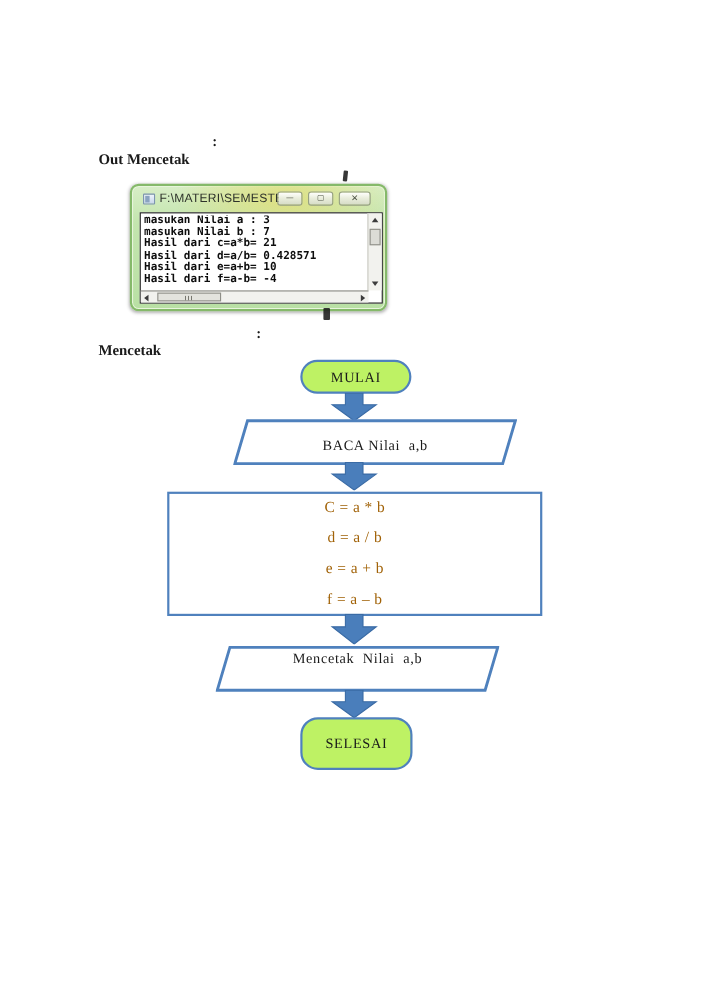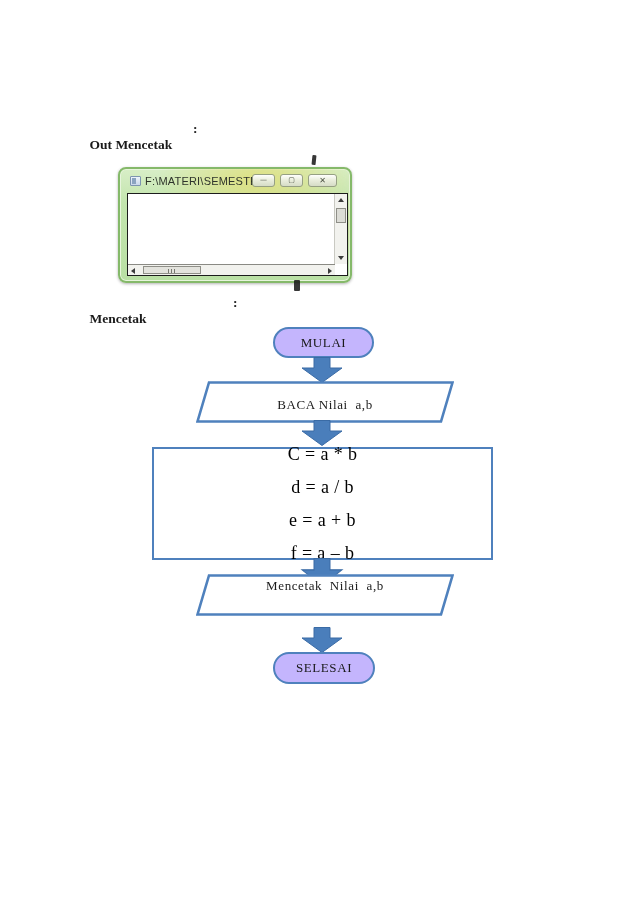--- a/index.html
+++ b/index.html
@@ -71,34 +71,34 @@
 
   
   .artifact { position:absolute; background:#1b1b1b; border-radius:1px; opacity:.88; }
   #artifact-top { left:312px; top:155px; width:4px; height:10px; transform:rotate(6deg); }
   #artifact-bottom { left:294px; top:280px; width:6px; height:11px; }
 
   
   .fc-label { position:absolute; inset:0; display:flex; align-items:center; justify-content:center;
     font-size:13px; color:#1a1a1a; white-space:pre; letter-spacing:.6px; }
   .terminator {
-    position:absolute; background:#c4b5fd; border:2px solid #4f81bd; border-radius:16px;
+    position:absolute; background:#bef264; border:2px solid #4f81bd; border-radius:16px;
   }
   #fc-start { left:273px; top:327px; width:101px; height:31px; }
-  #fc-end   { left:273px; top:652px; width:102px; height:32px; }
+  #fc-end   { left:273px; top:652px; width:102px; height:48px; }
   .para-box { position:absolute; }
-  #fc-input  { left:196px; top:381px; width:258px; height:48px; }
-  #fc-output { left:196px; top:574px; width:258px; height:24px; }
+  #fc-input  { left:212px; top:381px; width:258px; height:48px; }
+  #fc-output { left:196px; top:587px; width:258px; height:24px; }
   .para-box svg { position:absolute; inset:0; }
   .process-box {
     position:absolute; left:152px; top:447px; width:341px; height:113px;
     background:#ffffff; border:2px solid #4f81bd;
     display:flex; flex-direction:column; justify-content:center; align-items:center; gap:12px;
   }
-  .process-line { font-size:18px; color:#000000; white-space:pre; letter-spacing:.4px; }
+  .process-line { font-size:14px; color:#a16207; white-space:pre; letter-spacing:.4px; }
   .fc-arrow { position:absolute; left:299px; width:46px; }
   #arrow-1 { top:357px; height:26px; }
   #arrow-2 { top:420px; height:26px; }
   #arrow-3 { top:558px; height:28px; }
   #arrow-4 { top:627px; height:26px; }
 </style>
 </head>
 <body>
 
 <div class="page">
@@ -121,20 +121,28 @@
         <span class="win-btn">
             <span>▢</span>
           </span>
         <span class="win-btn close">
             <span>✕</span>
           </span>
       </span>
     </div>
 
     <div class="console-body">
+      <div class="console-text">
+        <div class="console-line">masukan Nilai a : 3</div>
+        <div class="console-line">masukan Nilai b : 7</div>
+        <div class="console-line">Hasil dari c=a*b= 21</div>
+        <div class="console-line">Hasil dari d=a/b= 0.428571</div>
+        <div class="console-line">Hasil dari e=a+b= 10</div>
+        <div class="console-line">Hasil dari f=a-b= -4</div>
+      </div>
 
       <div class="vscroll">
         <span class="tri-up"></span>
         <span class="thumb"></span>
         <span class="tri-down"></span>
       </div>
 
       <div class="hscroll">
         <span class="tri-left"></span>
         <span class="thumb">

